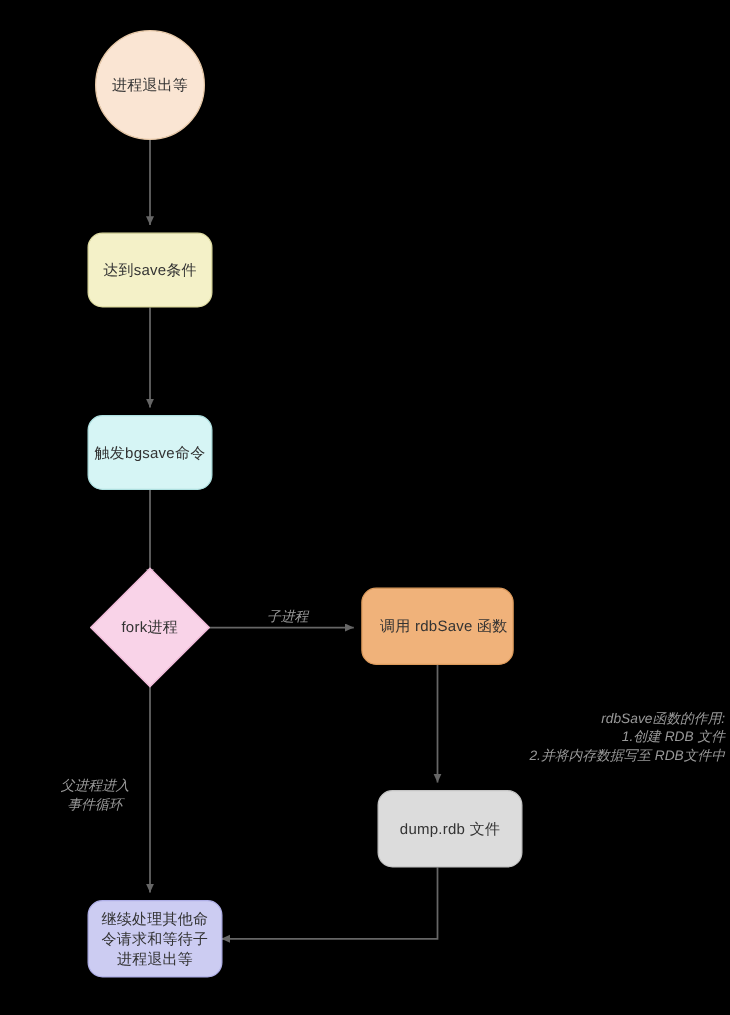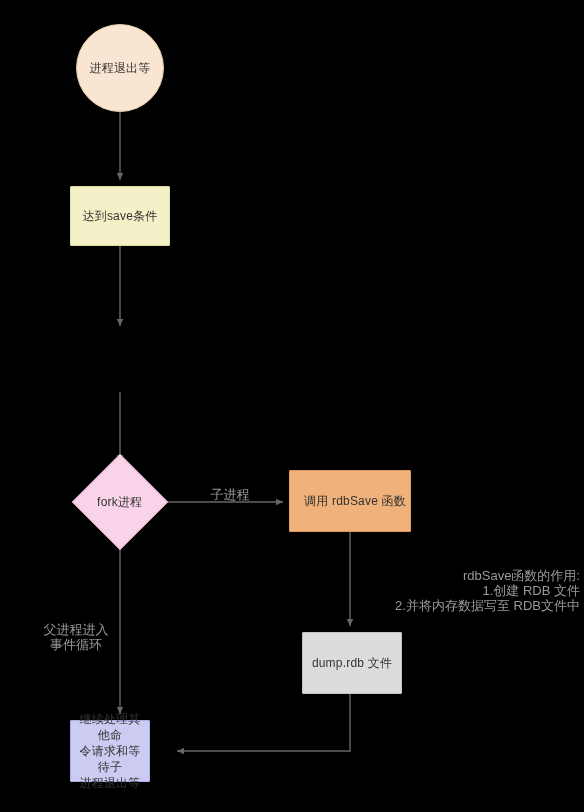--- a/index.html
+++ b/index.html
@@ -32,21 +32,21 @@
     padding: 0 4px;
   }
   
   .n-circle {
     border-radius: 50%;
     background: #fae5d3;
     border: 1px solid #e8c9a8;
   }
   
   .n-rect {
-    border-radius: 1px;
+    border-radius: 12px;
   }
   .fill-yellow {
     background: #f4f1c8;
     border: 1px solid #dedba0;
   }
   .fill-cyan {
     background: #d6f5f5;
     border: 1px solid #aee0e0;
   }
   .fill-orange {
@@ -80,24 +80,25 @@
     overflow: visible;
   }
   .edge-line {
     stroke: #666666;
     stroke-width: 1.4;
     fill: none;
   }
   .edge-label {
     position: absolute;
     color: #999999;
-    font-size: 13px;
+    font-size: 11px;
     line-height: 15px;
     white-space: pre-line;
     text-align: center;
+    font-style: italic;
   }
   .edge-label.right-align {
     text-align: right;
   }
 </style>
 </head>
 <body>
 
 <div id="canvas">
 
@@ -124,34 +125,37 @@
   </svg>
 
   <div class="node n-circle" style="left:76px; top:24px; width:88px; height:88px;">
     <span class="lbl">进程退出等</span>
   </div>
 
   <div class="node n-rect fill-yellow" style="left:70px; top:186px; width:100px; height:60px;">
     <span class="lbl">达到save条件</span>
   </div>
 
+  <div class="node n-rect fill-cyan" style="left:70px; top:332px; width:100px; height:60px;">
+    <span class="lbl">触发bgsave命令</span>
+  </div>
 
   <div class="node n-diamond" style="left:86px; top:468px; width:68px; height:68px;">
     <span class="lbl">fork进程</span>
   </div>
 
   <div class="node n-rect fill-orange" style="left:289px; top:470px; width:122px; height:62px;justify-content:flex-end;">
     <span class="lbl">调用 rdbSave 函数</span>
   </div>
 
-  <div class="node n-rect fill-gray" style="left:302px; top:632px; width:100px; height:62px;">
+  <div class="node n-rect fill-gray" style="left:302px; top:632px; width:116px; height:62px;">
     <span class="lbl">dump.rdb 文件</span>
   </div>
 
-  <div class="node n-rect fill-purple" style="left:70px; top:720px; width:80px; height:62px;">
+  <div class="node n-rect fill-purple" style="left:70px; top:720px; width:108px; height:62px;">
     <span class="lbl">继续处理其他命
 令请求和等待子
 进程退出等</span>
   </div>
 
   <div class="edge-label" style="left:188px; top:472px; width:84px;">
     <span>子进程</span>
   </div>
 
   <div class="edge-label right-align" style="left:350px; top:553px; width:230px;">

